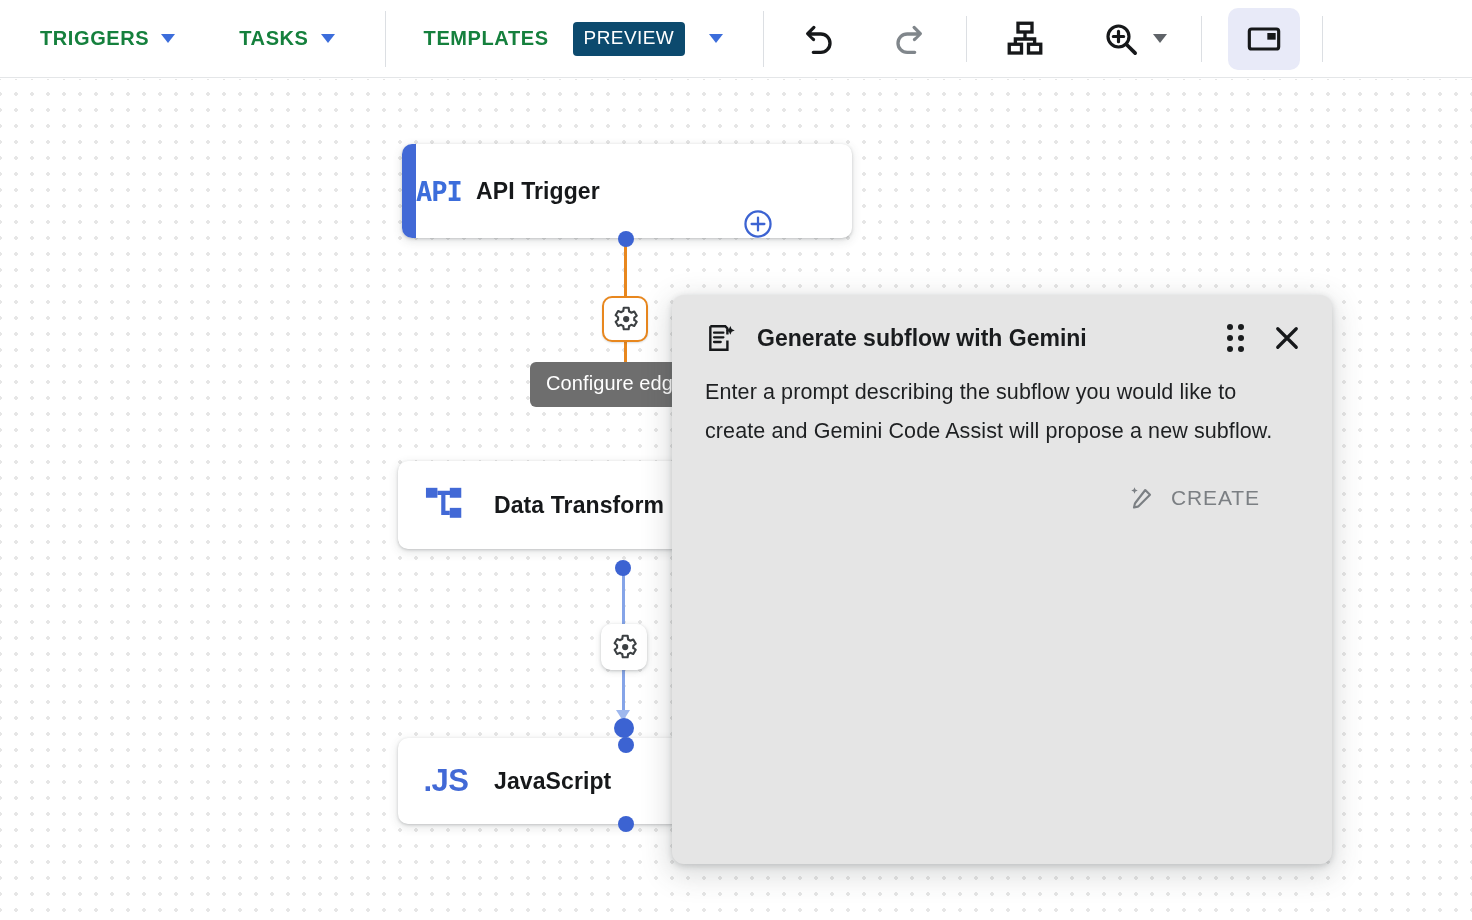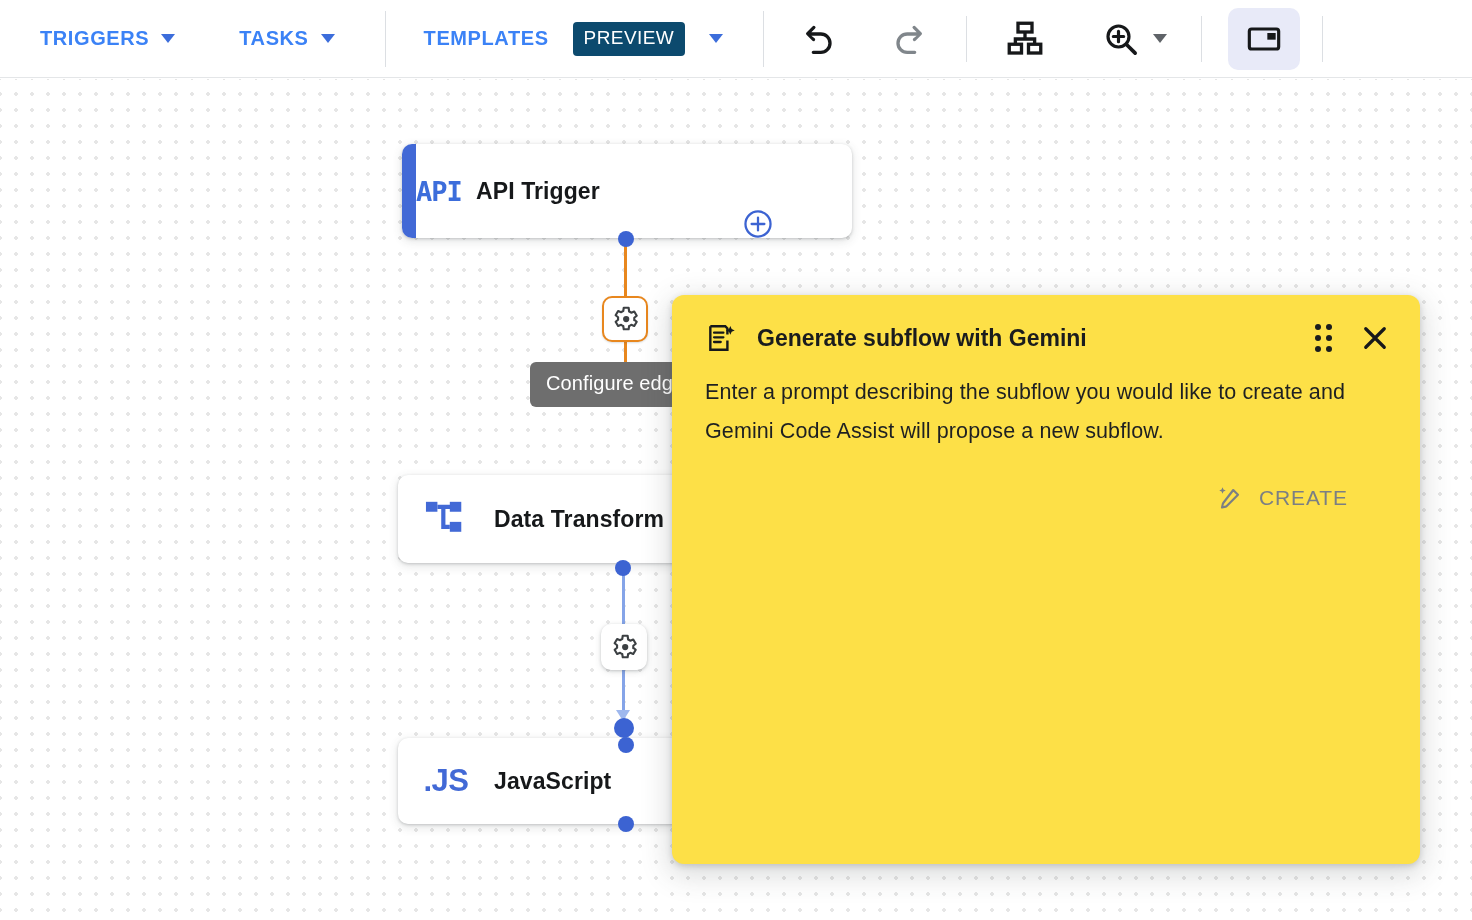--- a/index.html
+++ b/index.html
@@ -37,21 +37,21 @@
   .tb-menu {
     display: flex;
     align-items: center;
     gap: 12px;
     height: 48px;
     padding: 0 14px;
     cursor: pointer;
     border-radius: 4px;
   }
   .tb-menu-label {
-    color: #3b82f6;
+    color: #15803d;
     font-size: 20px;
     font-weight: 600;
     letter-spacing: 0.6px;
   }
   .caret {
     width: 0; height: 0;
     border-left: 7px solid transparent;
     border-right: 7px solid transparent;
     border-top: 9px solid #3c6ddb;
   }
@@ -230,23 +230,23 @@
     white-space: nowrap;
     z-index: 40;
     letter-spacing: 0.1px;
   }
 
   
   .dialog {
     position: absolute;
     left: 672px;
     top: 295px;
-    width: 748px;
+    width: 660px;
     height: 569px;
-    background: #fde047;
+    background: #e5e5e5;
     border-radius: 12px;
     box-shadow: 0 2px 6px rgba(60,64,67,.22), 0 8px 28px 4px rgba(60,64,67,.18);
     box-sizing: border-box;
     z-index: 50;
   }
   .dlg-header {
     display: flex;
     align-items: center;
     padding: 30px 28px 0 33px;
     height: 56px;
@@ -424,21 +424,21 @@
 
     <div class="edge orange" style="left:624px; top:161px; height:65px;"></div>
     <div class="gear-btn selected" style="left:602px; top:217px;">
       <svg width="30" height="30" viewBox="0 0 24 24">
         <path d="M19.4 13a7.6 7.6 0 0 0 0-2l2-1.6-2-3.4-2.4 1a7.7 7.7 0 0 0-1.7-1L14.9 3h-3.9l-.4 2.6c-.6.2-1.2.6-1.7 1l-2.4-1-2 3.4 2 1.6a7.6 7.6 0 0 0 0 2l-2 1.6 2 3.4 2.4-1c.5.4 1.1.8 1.7 1l.4 2.6h3.9l.4-2.6c.6-.2 1.2-.6 1.7-1l2.4 1 2-3.4-2-1.6z" fill="none" stroke="#3c4043" stroke-width="1.7" stroke-linejoin="round"></path>
         <circle cx="12.95" cy="12" r="2.5" fill="#3c4043"></circle>
       </svg>
     </div>
     <div class="edge orange" style="left:624px; top:263px; height:55px;"></div>
 
-    <div class="node" style="left:398px; top:396px; width:450px; height:88px;">
+    <div class="node" style="left:398px; top:382px; width:450px; height:88px;">
       <div class="node-icon" style="width:96px;min-width:96px;">
         <svg width="48" height="42" viewBox="0 0 24 22">
           <rect x="1.5" y="2" width="6" height="5.2" fill="#4269d6"></rect>
           <rect x="14" y="2" width="6" height="5.2" fill="#4269d6"></rect>
           <rect x="14" y="12.5" width="6" height="5.2" fill="#4269d6"></rect>
           <path d="M7.5 4.6h7M10.6 4.6v10.5h3.4" stroke="#4269d6" stroke-width="2.2" fill="none"></path>
         </svg>
       </div>
       <div class="node-title">Data Transform</div>
     </div>

